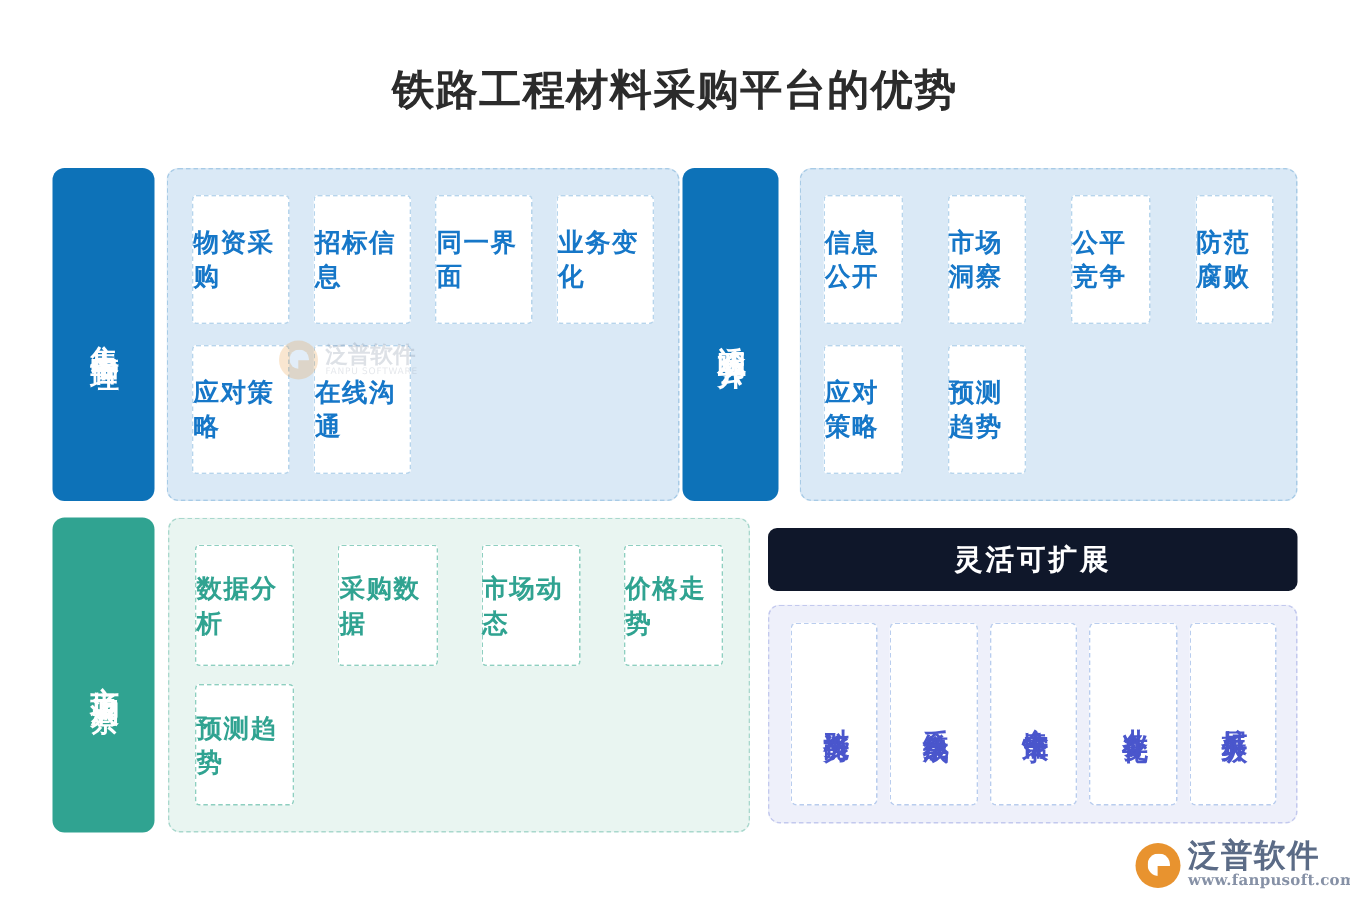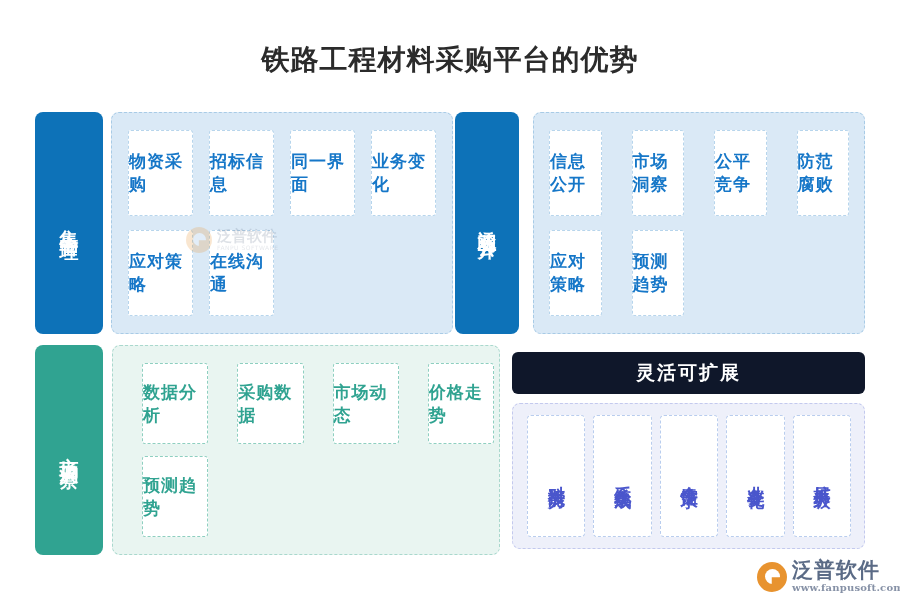--- a/index.html
+++ b/index.html
@@ -110,21 +110,21 @@
     background: #e9f5f1;
     border: 1px dashed #a9d8cd;
   }
   .chip-green {
     border: 1px dashed #8ecfc0;
     color: #30a391;
   }
 
   #tab-market   { left: 35px;  top: 345px; width: 68px;  height: 210px; }
   #panel-market { left: 112px; top: 345px; width: 388px; height: 210px; }
-  #grid-market  { left: 142px; top: 363px; width: 352px; height: 174px;
+  #grid-market  { left: 130px; top: 363px; width: 352px; height: 174px;
                   gap: 12px 29px; }
 
   
   #bar-flexible {
     position: absolute;
     left: 512px;
     top: 352px;
     width: 353px;
     height: 42px;
     background: #0f172a;

